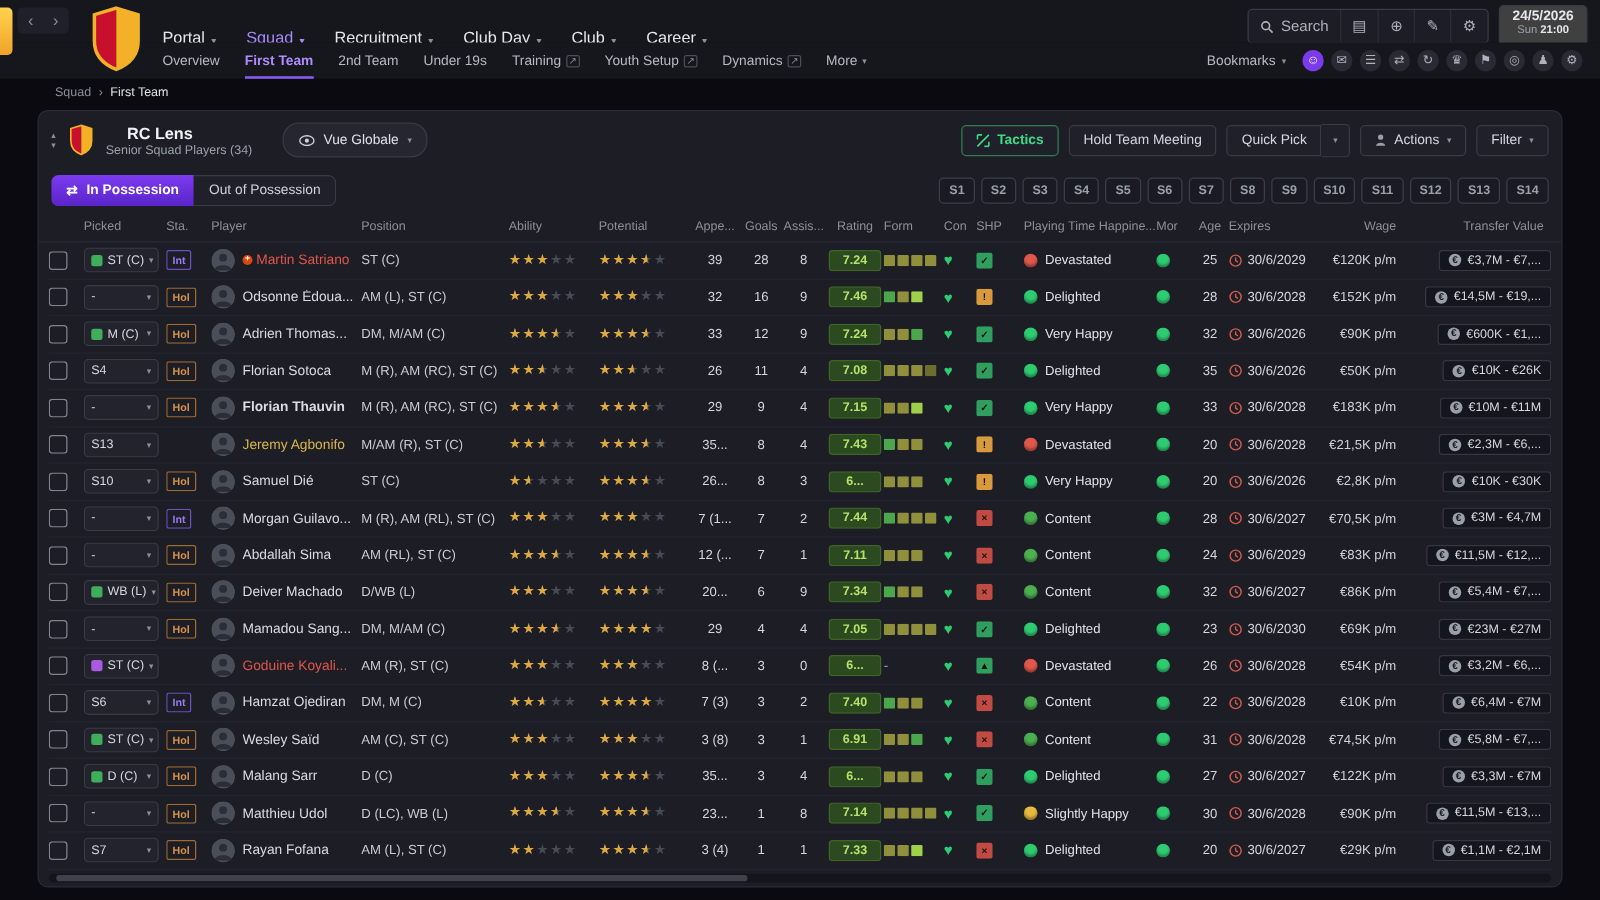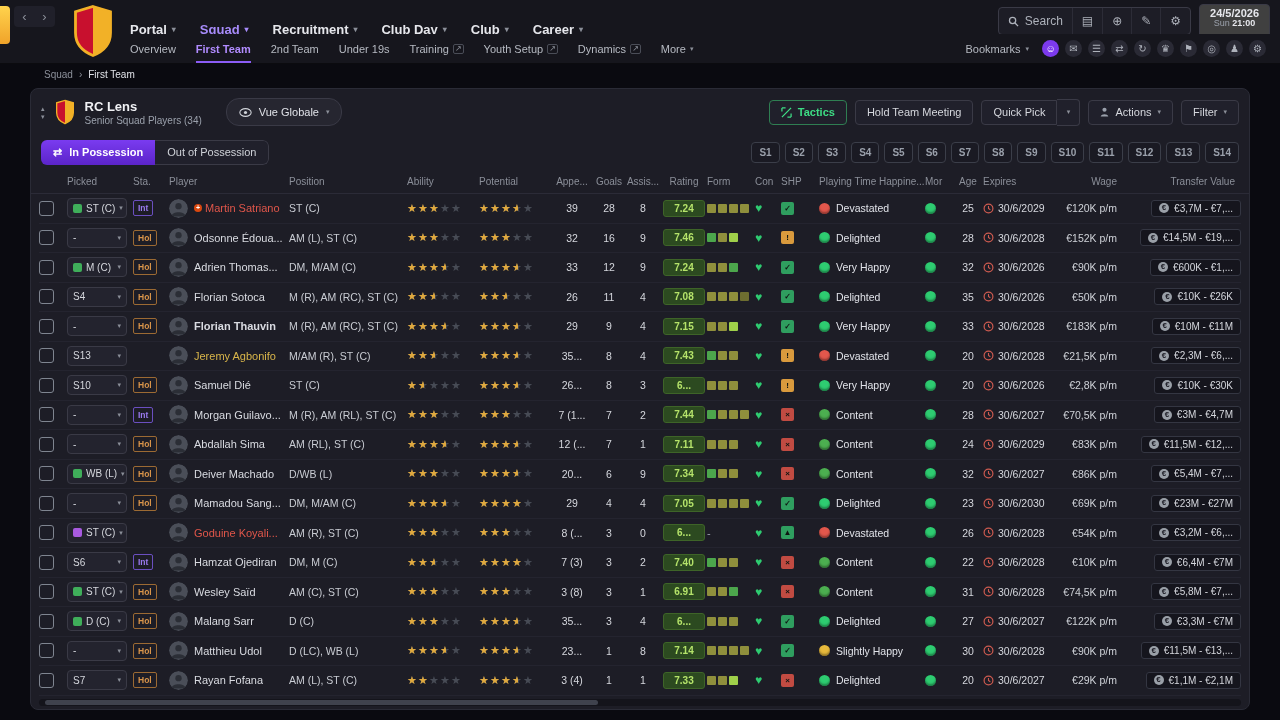--- a/index.html
+++ b/index.html
@@ -10,21 +10,21 @@
     -webkit-font-smoothing:antialiased;
   }
   
   .topbar{position:absolute;top:0;left:0;right:0;height:34px;background:#16161d;border-bottom:1px solid #0b0b0f;}
   .edge-tab{position:absolute;left:0;top:6px;width:10px;height:38px;background:linear-gradient(180deg,#ffd34d,#f0a32a);border-radius:0 4px 4px 0;z-index:5;}
   .navbox{position:absolute;left:14px;top:6px;display:flex;gap:3px;background:#20202a;border-radius:4px;padding:2px;z-index:4;}
   .navarr{width:17px;height:17px;border:none;background:transparent;color:#8b8f99;font-size:13px;line-height:15px;border-radius:3px;cursor:pointer;padding:0;}
   .crest{position:absolute;left:72px;top:3px;width:42px;height:56px;z-index:6;}
   .crest-sm{width:20px;height:26px;}
   .mainnav{position:absolute;left:130px;top:0;height:34px;display:flex;align-items:center;gap:24px;}
-  .nav-item{display:flex;align-items:center;gap:5px;font-size:13px;font-weight:bold;color:#e6e7ec;cursor:pointer;margin-top:25px;}
+  .nav-item{display:flex;align-items:flex-end;gap:5px;font-size:13px;font-weight:normal;color:#e6e7ec;cursor:pointer;margin-top:25px;}
   .nav-item .chev{font-size:8px;color:#8b8f99;}
   .nav-item.active{color:#a78bfa;}
   .nav-item.active .chev{color:#a78bfa;}
   .tb-right{position:absolute;right:10px;top:4px;display:flex;align-items:center;gap:8px;}
   .toolgroup{display:flex;align-items:center;height:26px;border:1px solid #3a3a46;border-radius:4px;background:#1d1d26;overflow:hidden;}
   .toolseg{display:flex;align-items:center;gap:6px;padding:0 9px;height:100%;border-left:1px solid #2c2c37;color:#aeb2bb;font-size:12px;cursor:pointer;}
   .toolseg:first-child{border-left:none;}
   .toolseg .glyph{font-size:12px;color:#aeb2bb;}
   .datebox{height:28px;border:1px solid #3a3a46;border-radius:4px;background:#404040;padding:2px 10px;text-align:center;line-height:1.1;}
   .datebox .d1{font-size:11px;font-weight:bold;color:#e6e7ec;}
@@ -44,21 +44,21 @@
   .bookmarks{display:flex;align-items:center;gap:5px;font-size:11px;color:#b6bac2;cursor:pointer;margin-right:6px;}
   .bookmarks .chev{font-size:7px;color:#8b8f99;}
   .circ-icon{width:17px;height:17px;border-radius:50%;background:#2a2a35;color:#aeb2bb;font-size:10px;line-height:17px;text-align:center;cursor:pointer;display:inline-block;}
   
   .breadcrumb{position:absolute;left:44px;top:69px;font-size:10px;color:#8b8f99;display:flex;gap:6px;align-items:center;}
   .breadcrumb .cur{color:#e0e2e8;}
   
   .panel{position:absolute;top:88px;left:30px;right:30px;bottom:10px;background:#1d1d26;border:1px solid #2a2b36;border-radius:8px;overflow:hidden;box-sizing:border-box;}
   .phead{height:46px;display:flex;align-items:center;padding:0 10px;gap:10px;}
   .collapse{display:flex;flex-direction:column;gap:1px;color:#8b8f99;font-size:7px;line-height:7px;cursor:pointer;}
-  .ptitle .t1{font-size:13px;font-weight:bold;color:#f0f1f4;}
+  .ptitle .t1{font-size:13px;font-weight:bold;color:#f0f1f4;margin-left:17px;}
   .ptitle .t2{font-size:10px;color:#9aa0ab;margin-top:1px;}
   .viewpill{margin-left:14px;height:26px;border-radius:13px;background:#262630;border:1px solid #3a3a46;display:flex;align-items:center;gap:7px;padding:0 12px;font-size:11px;color:#e0e2e8;cursor:pointer;}
   .viewpill .chev{font-size:7px;color:#8b8f99;}
   .phead-right{margin-left:auto;display:flex;align-items:center;gap:8px;}
   .hbtn{height:25px;padding:0 11px;border-radius:4px;border:1px solid #3a3a46;background:#20202b;color:#d5d7dd;font-size:11px;display:flex;align-items:center;gap:6px;cursor:pointer;}
   .hbtn.green{color:#3ddc84;border-color:#2f7e52;font-weight:bold;}
   .hbtn .chev{font-size:7px;color:#8b8f99;}
   .splitchev{height:25px;width:22px;border:1px solid #3a3a46;border-left:none;margin-left:-8px;border-radius:0 4px 4px 0;background:#20202b;color:#8b8f99;font-size:7px;display:flex;align-items:center;justify-content:center;cursor:pointer;}
   .hbtn.quick{border-radius:4px 0 0 4px;}
   

